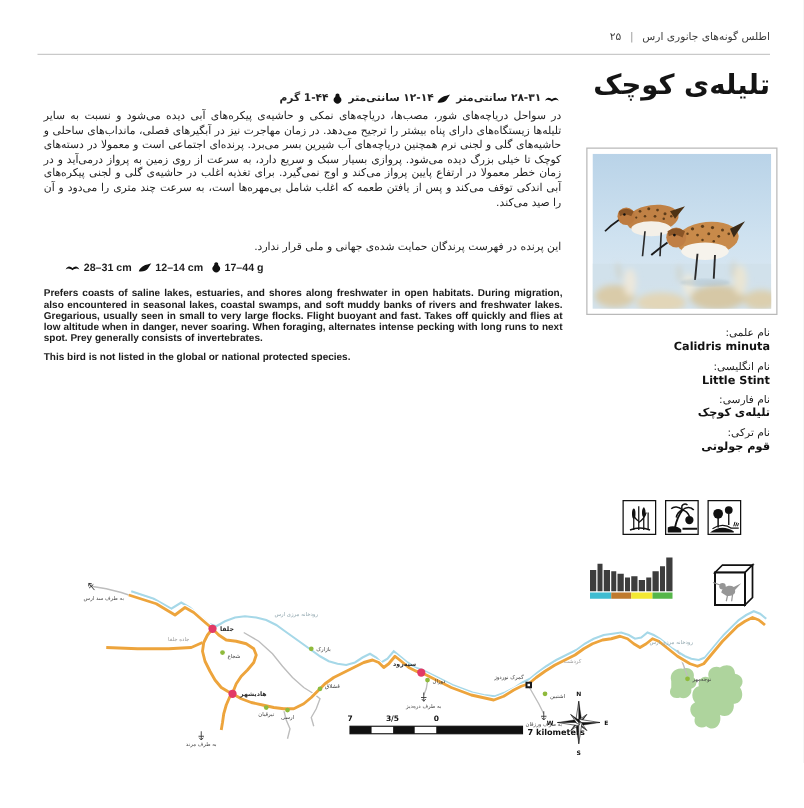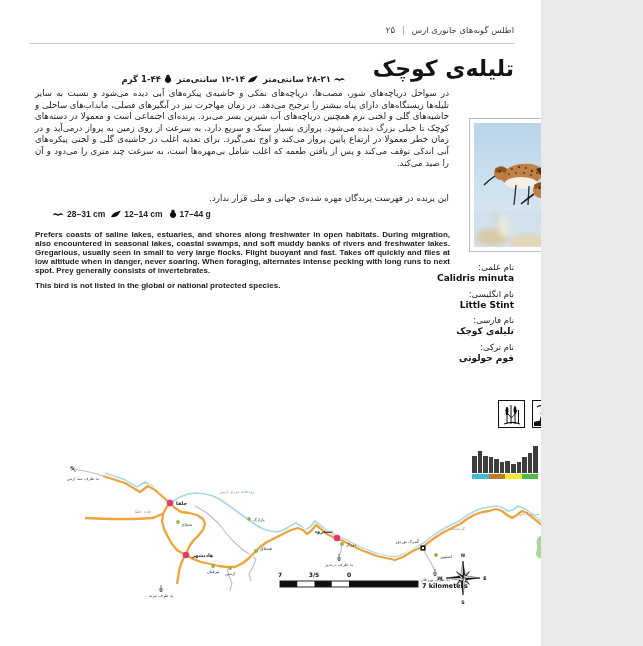--- a/index.html
+++ b/index.html
@@ -1,16 +1,16 @@
 <!DOCTYPE html>
 <html lang="fa"><head>
 <meta charset="utf-8">
 <style>
   html,body{margin:0;padding:0;background:#e9e9e9;}
-  #page{position:relative;width:541px;height:646px;background:#fff;overflow:hidden;
+  #page{position:relative;width:643px;height:646px;background:#fff;overflow:hidden;
         font-family:"DejaVu Sans",sans-serif;color:#1b1b1b;}
   
   .header{position:absolute;top:25px;right:27px;direction:rtl;font-size:8.5px;color:#3a3a3a;}
   .header .divider{padding:0 7px;color:#999;}
   .rule{position:absolute;top:43px;left:30px;right:27px;height:1px;background:#c9c9c9;}
   .title-fa{position:absolute;top:56px;right:27px;font-size:22px;font-weight:bold;direction:rtl;color:#141414;}
   
   .metrics-fa{position:absolute;top:74px;right:195px;direction:rtl;display:flex;align-items:center;gap:4px;
               font-size:8.5px;font-weight:bold;color:#222;}
   .metrics-en{position:absolute;top:209px;left:51px;display:flex;gap:5px;
@@ -88,21 +88,21 @@
       <span class="micon">
         <svg width="10" height="10" viewBox="0 0 12 12">
             <path d="M4.2,3.4 a1.9,1.9 0 1 1 3.6,0 L8.6,4.6 a3.6,3.6 0 1 1 -5.2,0 Z" fill="#111"></path>
           </svg>
       </span>
       <span>1-۴۴ گرم</span>
     </span>
   </div>
 
   <div class="desc-fa">در سواحل دریاچه‌های شور، مصب‌ها، دریاچه‌های نمکی و حاشیه‌ی پیکره‌های آبی دیده می‌شود و نسبت به سایر تلیله‌ها زیستگاه‌های دارای پناه بیشتر را ترجیح می‌دهد. در زمان مهاجرت نیز در آبگیرهای فصلی، مانداب‌های ساحلی و حاشیه‌های گلی و لجنی نرم همچنین دریاچه‌های آب شیرین بسر می‌برد. پرنده‌ای اجتماعی است و معمولا در دسته‌های کوچک تا خیلی بزرگ دیده می‌شود. پروازی بسیار سبک و سریع دارد، به سرعت از روی زمین به پرواز درمی‌آید و در زمان خطر معمولا در ارتفاع پایین پرواز می‌کند و اوج نمی‌گیرد. برای تغذیه اغلب در حاشیه‌ی گلی و لجنی پیکره‌های آبی اندکی توقف می‌کند و پس از یافتن طعمه که اغلب شامل بی‌مهره‌ها است، به سرعت چند متری را می‌دود و آن را صید می‌کند.</div>
-  <div class="prot-fa">این پرنده در فهرست پرندگان مهره شده‌ی جهانی و ملی قرار ندارد.</div>
+  <div class="prot-fa">این پرنده در فهرست پرندگان حمایت شده‌ی جهانی و ملی قرار ندارد.</div>
 
   <div class="metrics-en">
     <span class="metric">
       <span class="micon">
         <svg width="14" height="8" viewBox="0 0 12 8">
             <path d="M0.5,5.5 C2.5,1.8 4.5,3.4 6,4.5 C7.5,3.4 9.5,1.8 11.5,5.5 C9.5,4.2 7.5,5 6,6.1 C4.5,5 2.5,4.2 0.5,5.5 Z" fill="#111"></path>
           </svg>
       </span>
       <span>28–31 cm</span>
     </span>

